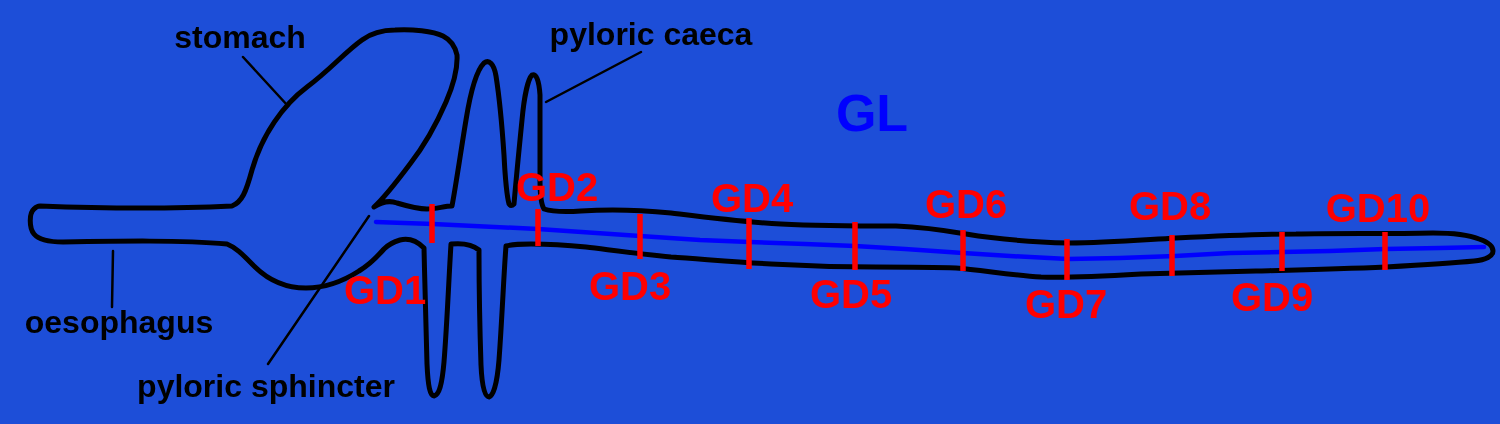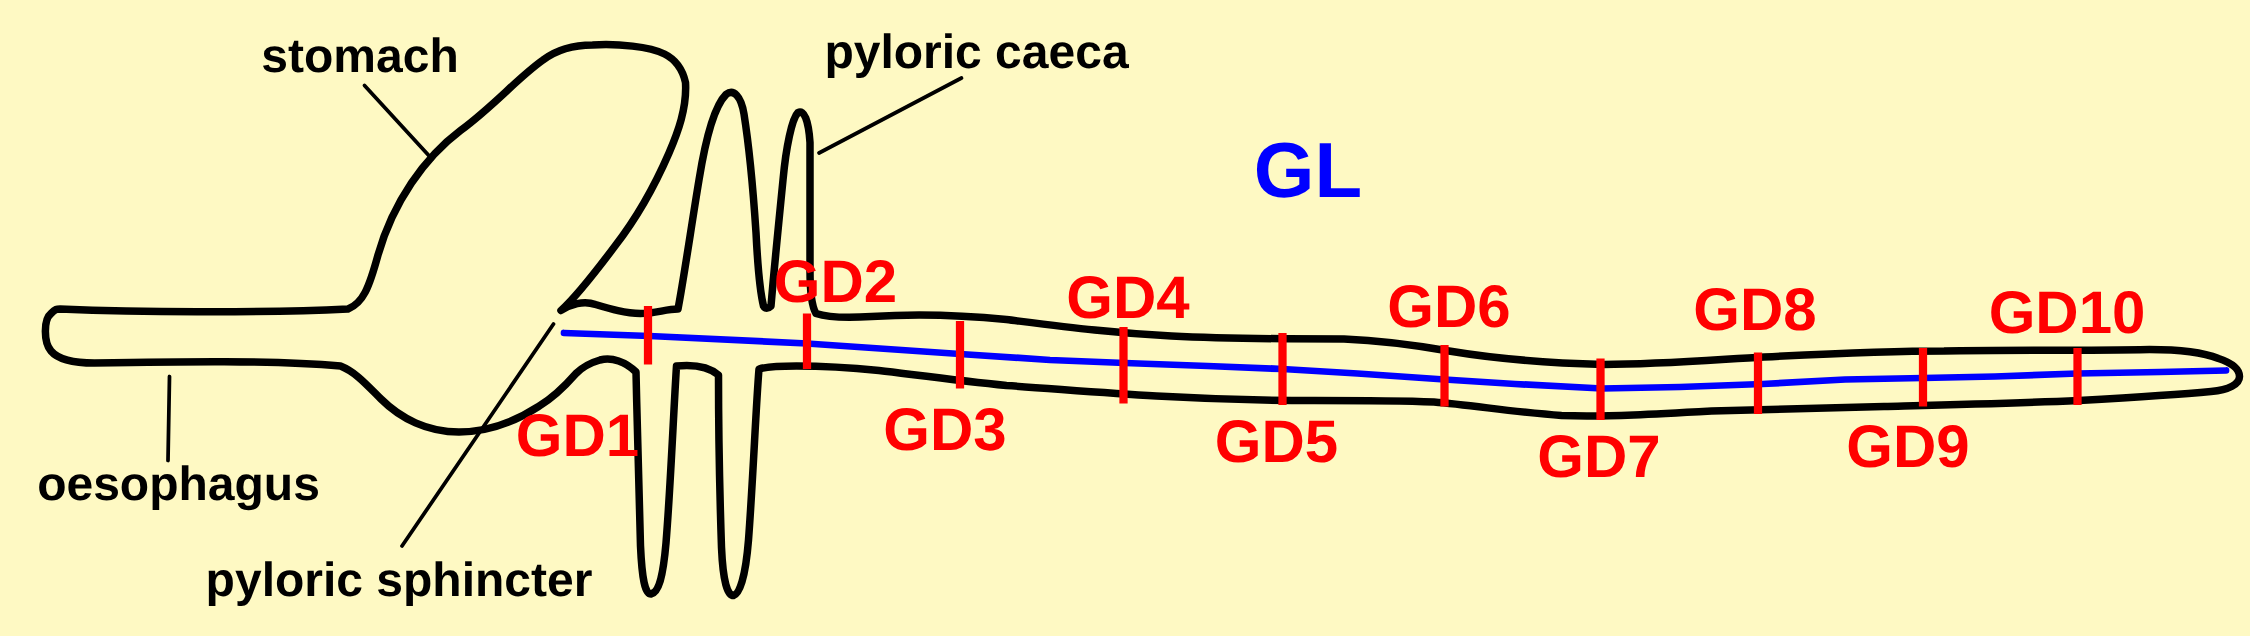--- a/index.html
+++ b/index.html
@@ -4,21 +4,21 @@
 <style>
   html, body {
     margin: 0;
     padding: 0;
     background: #ffffff;
   }
   .stage {
     position: relative;
     width: 1500px;
     height: 424px;
-    background: #fef9c3;
+    background: #1d4ed8;
     overflow: hidden;
   }
   svg { display: block; }
   .gut-outline {
     fill: none;
     stroke-width: 5;
     stroke-linecap: round;
     stroke-linejoin: round;
   }
   .leader {

